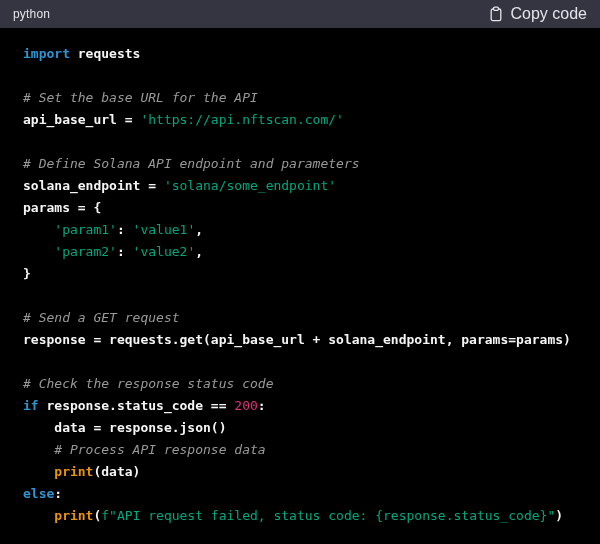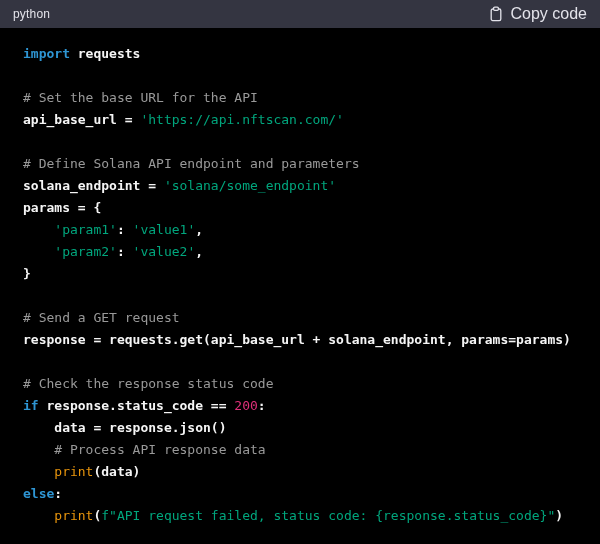--- a/index.html
+++ b/index.html
@@ -30,22 +30,22 @@
     margin:0;padding:15px 13px 16px 23px;
     font-family:"DejaVu Sans Mono","Liberation Mono",monospace;
     font-size:13px;line-height:22px;
     color:var(--pl);white-space:pre;overflow:hidden;
   }
   .code-line{min-height:22px;}
   .tok-pl{color:var(--pl);font-weight:bold;}
   .tok-kw{color:var(--kw);font-weight:bold;}
   .tok-str{color:var(--str);font-weight:normal;}
   .tok-num{color:var(--num);font-weight:normal;}
-  .tok-fn{color:var(--fn);font-weight:normal;margin-top:20px;}
-  .tok-com{color:var(--com);font-weight:normal;}
+  .tok-fn{color:var(--fn);font-weight:bold;margin-top:20px;}
+  .tok-com{color:var(--com);font-weight:normal;font-style:italic;}
 </style>
 </head>
 <body>
 
 <div class="codeblock">
   <div class="code-header">
     <span class="lang-label">python</span>
     <button class="copy-btn">
       <span>
         <svg width="14" height="16" viewBox="0 0 14 16" fill="none" stroke="currentColor" stroke-width="1.3" stroke-linecap="round" stroke-linejoin="round">

